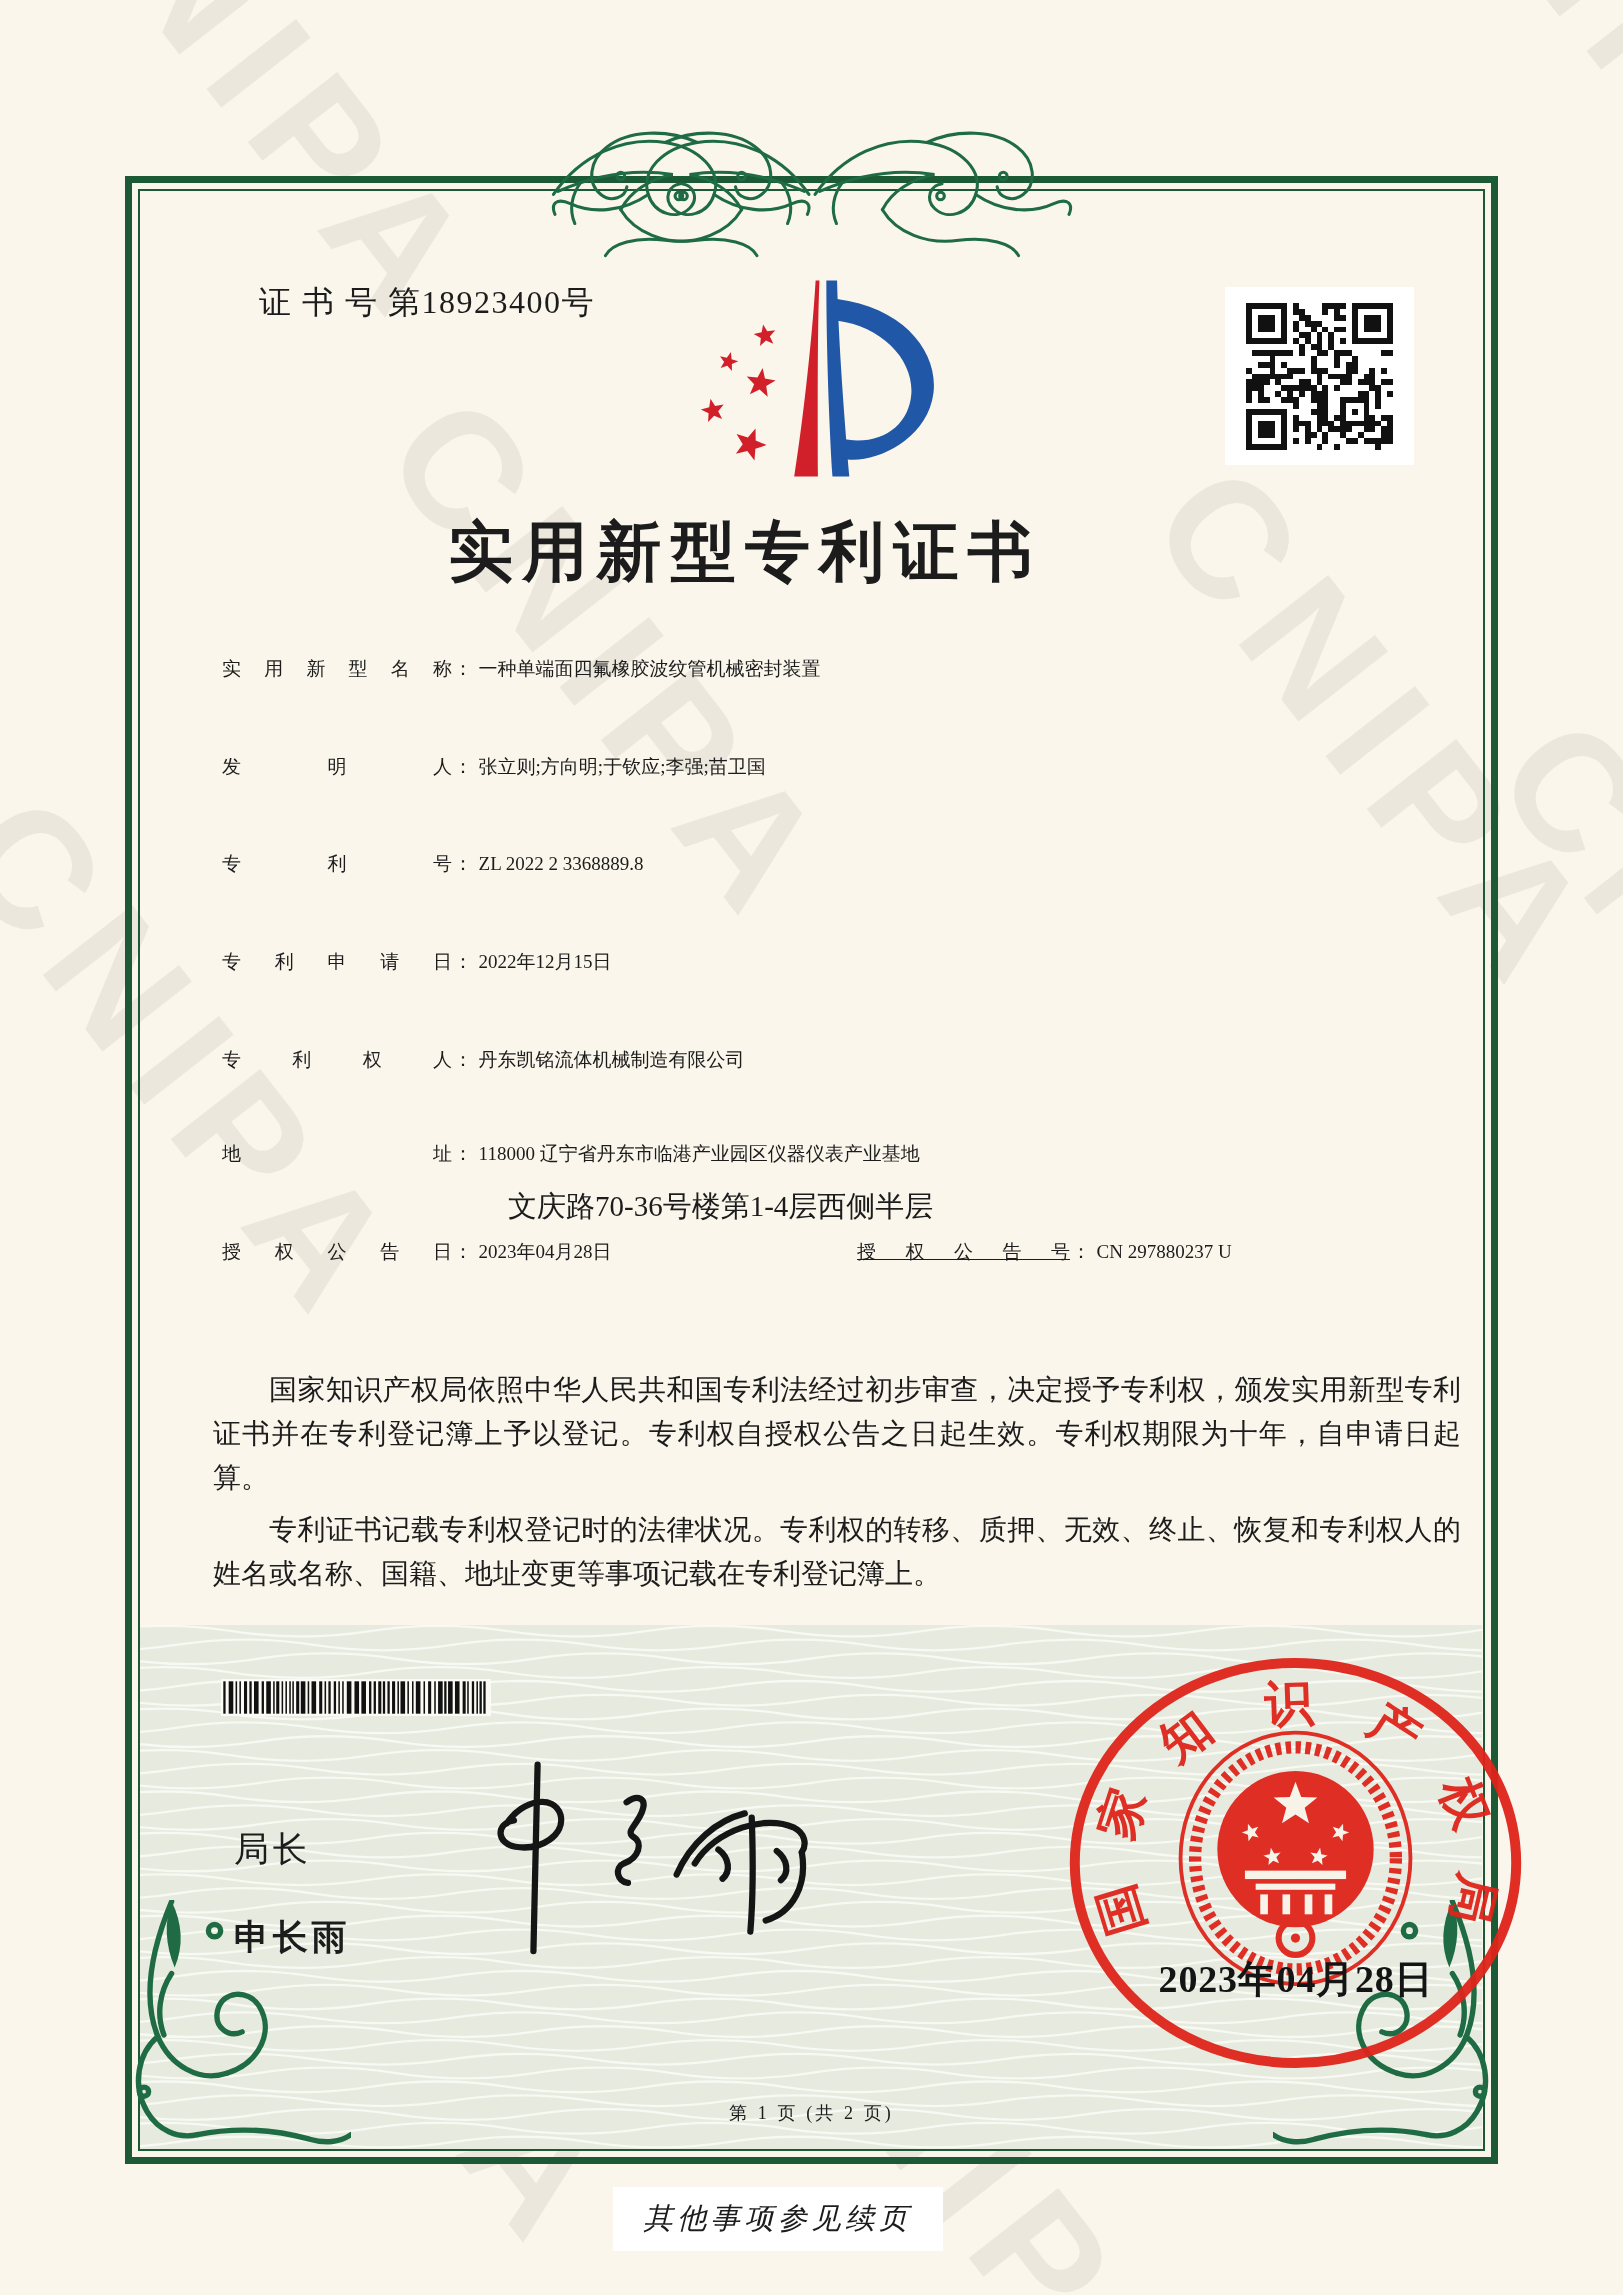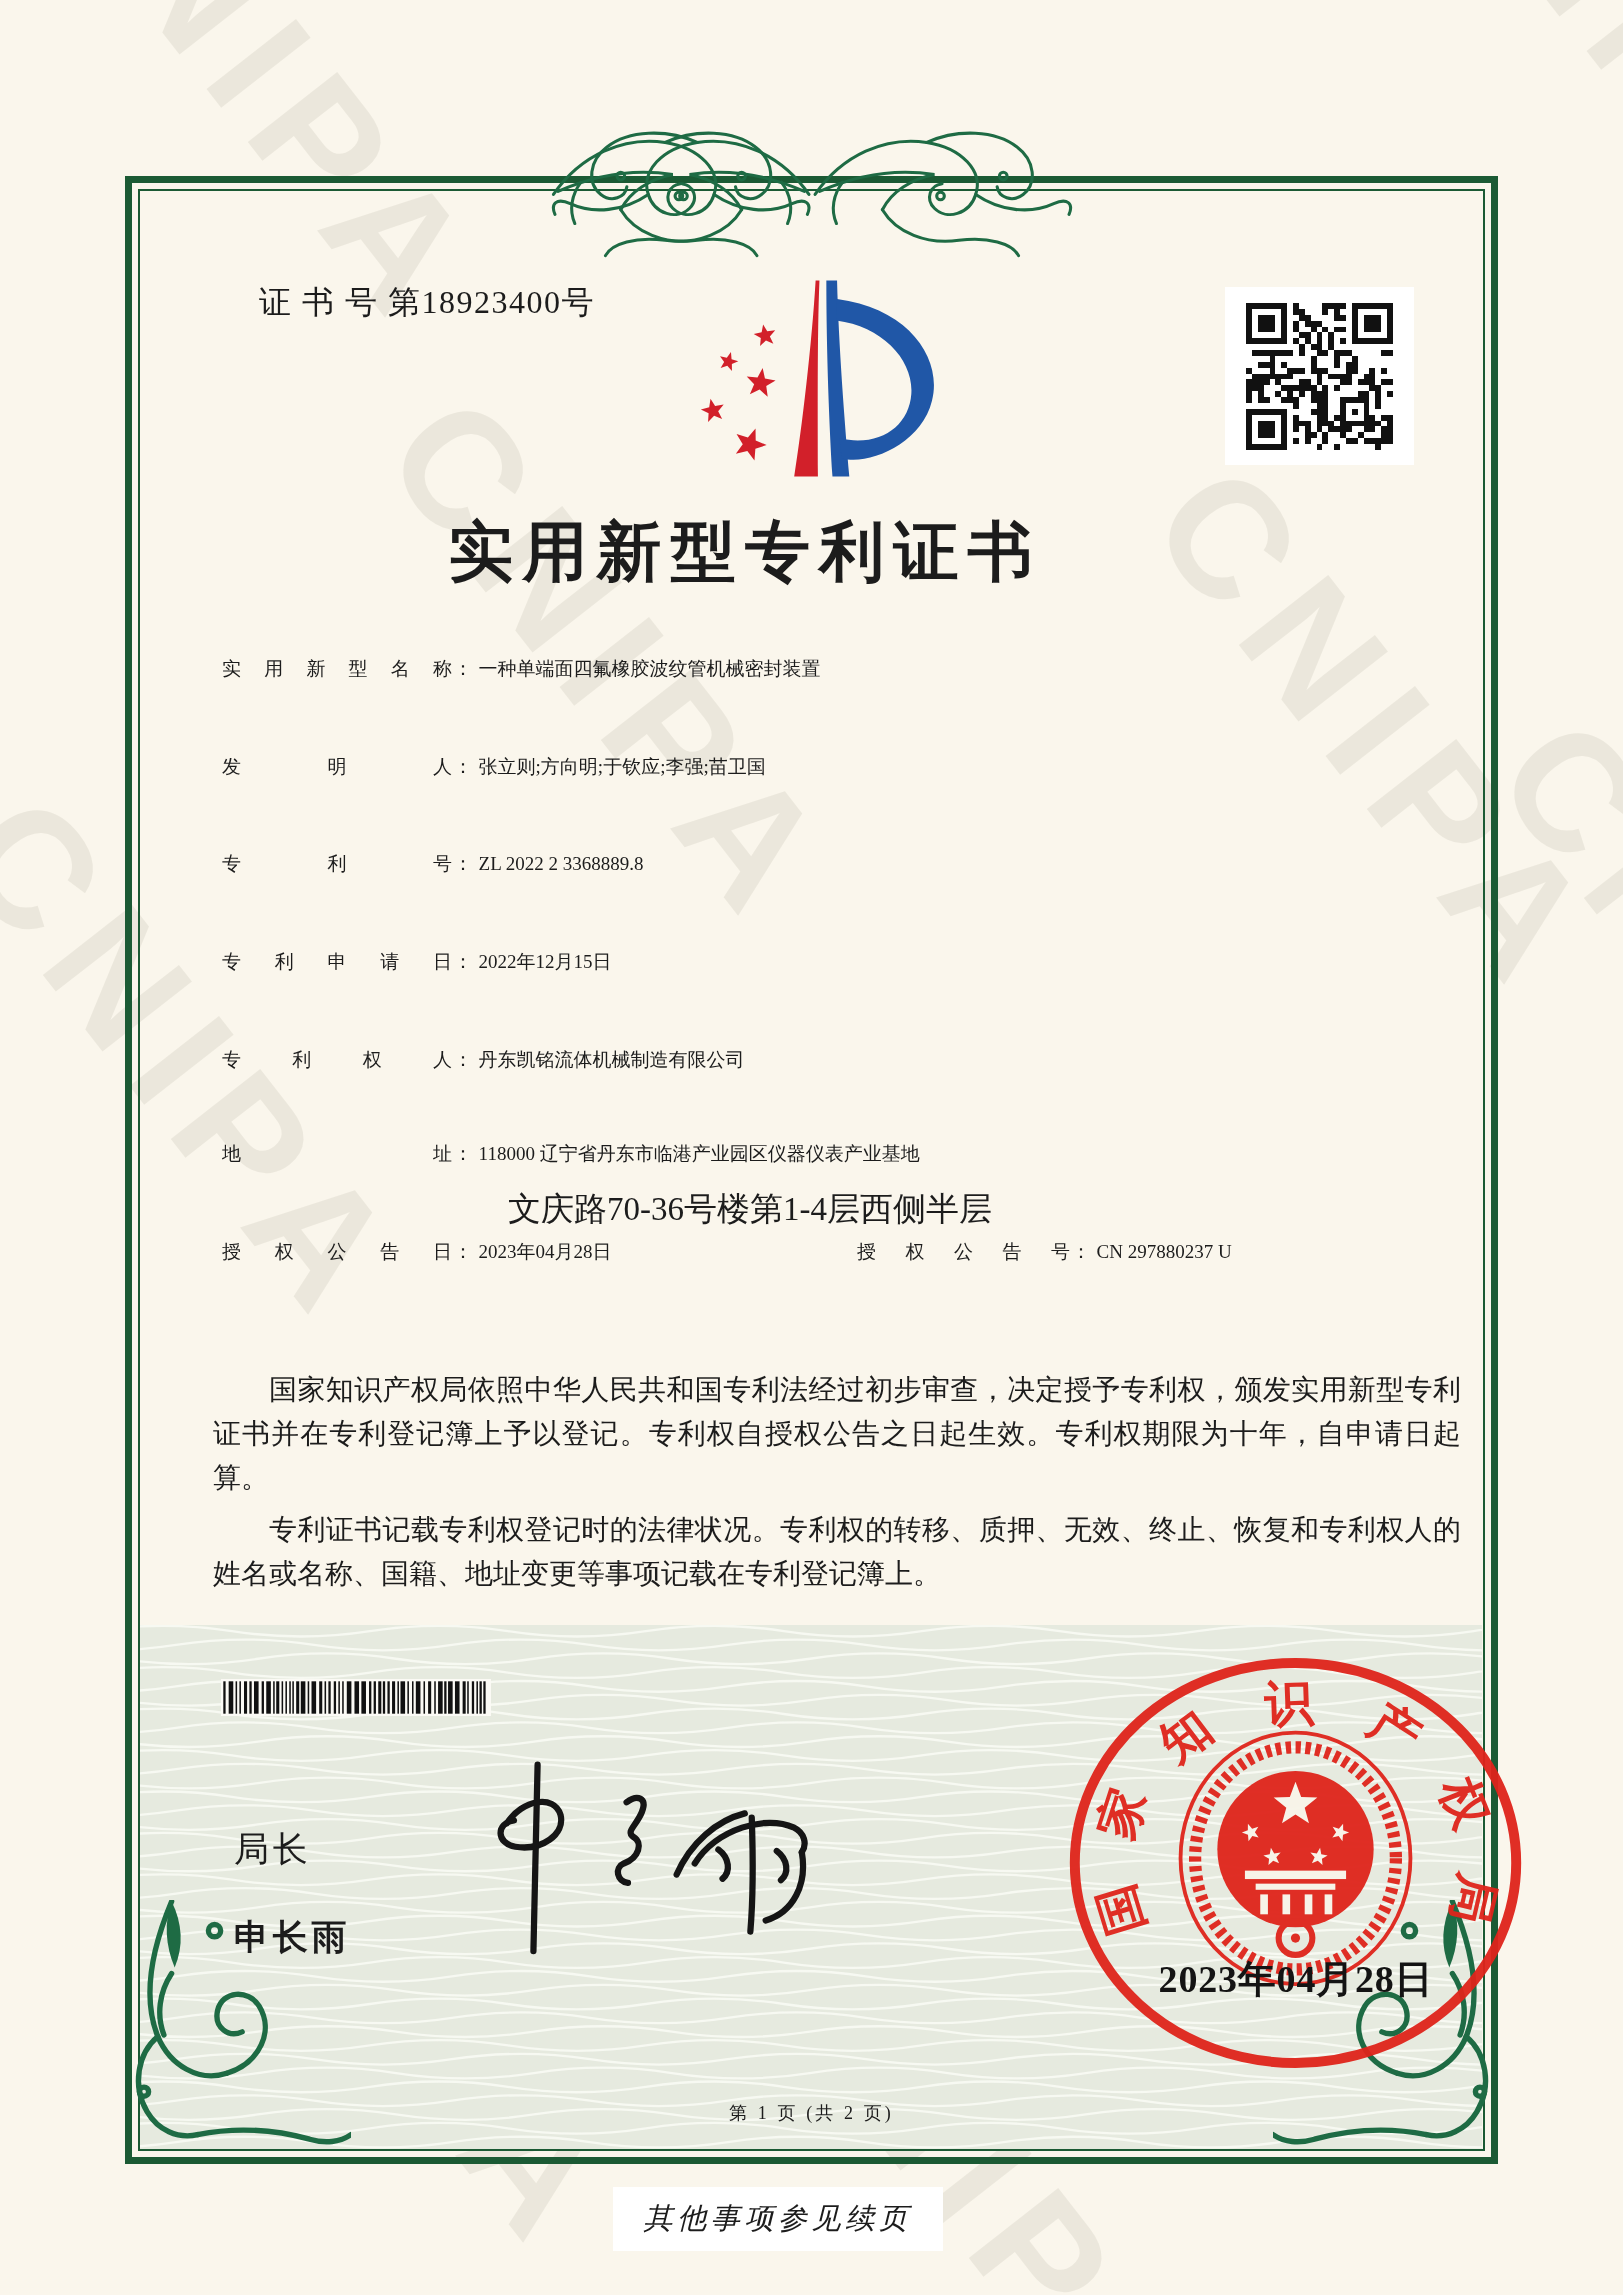--- a/index.html
+++ b/index.html
@@ -38,23 +38,23 @@
 
   .title{position:absolute;left:0;top:508px;width:1490px;text-align:center;font-size:65px;
          font-weight:bold;letter-spacing:9.2px;z-index:5;}
 
   .field-row{position:absolute;left:222px;font-size:19px;white-space:nowrap;z-index:5;}
   .r1{top:656px}.r2{top:754px}.r3{top:851px}.r4{top:949px}.r5{top:1047px}
   .r6{top:1141px}.r7{top:1239px}
   .field-row.col2{left:857px;top:1239px;}
   .field-label{display:inline-block;width:230px;text-align:justify;text-align-last:justify;
                text-justify:inter-character;white-space:normal;vertical-align:top;}
-  .field-row.col2 .field-label{width:213px;}
+  .field-row.col2 .field-label{width:213px;text-decoration:underline;}
   .field-colon{display:inline-block;margin:0 6.1px 0 1.5px;}
-  .addr2{position:absolute;left:508px;top:1187px;font-size:33px;z-index:5;}
+  .addr2{position:absolute;left:508px;top:1187px;font-size:29px;z-index:5;}
 
   .paras{position:absolute;left:213px;top:1320px;width:1248px;font-size:28px;line-height:44px;
          text-align:justify;z-index:5;margin-top:48px;}
   .paras p{margin:0 0 8.4px 0;text-indent:2em;}
 
   .barcode{position:absolute;left:221px;top:1679px;width:270px;height:37px;z-index:5;}
 
   .signer-title{position:absolute;left:234px;top:1826px;font-size:35px;font-weight:normal;
                 font-family:"Liberation Sans",sans-serif;letter-spacing:3.8px;z-index:5;}
   .signer-name{position:absolute;left:234px;top:1914px;font-size:35px;font-weight:bold;

